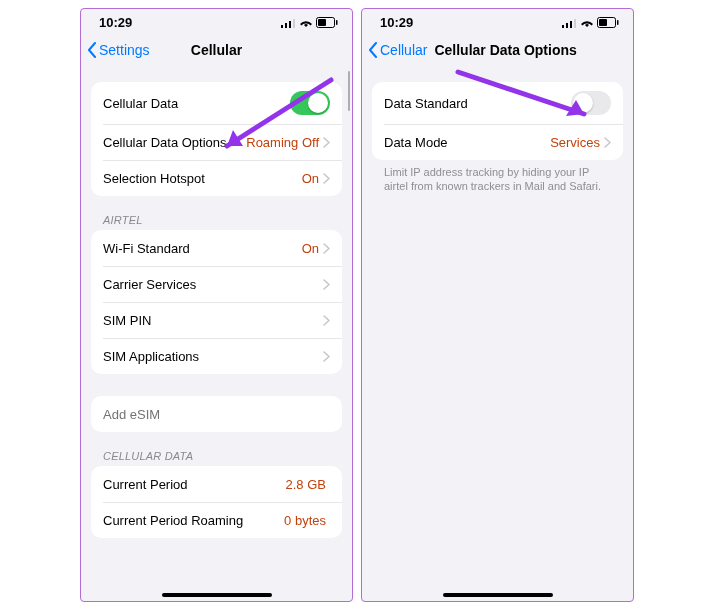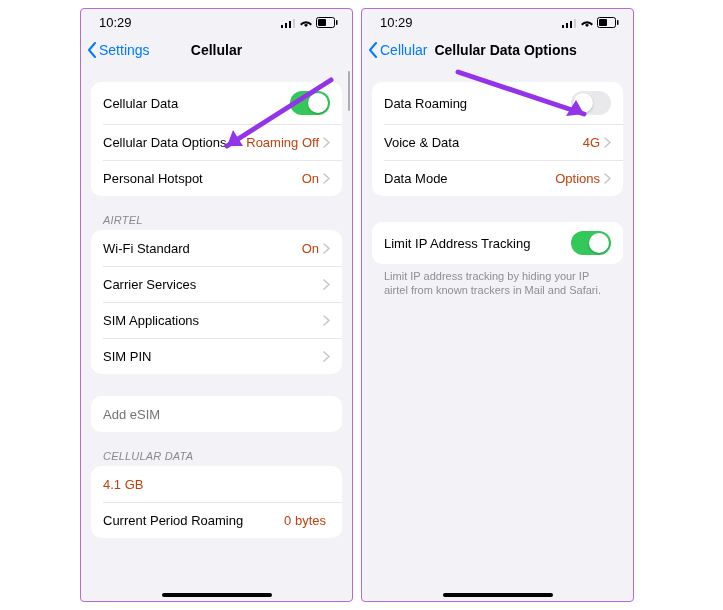--- a/index.html
+++ b/index.html
@@ -27,21 +27,21 @@
     flex-shrink: 0;
   }
   .phone:first-child { margin-left: 72px; }
 
   
   .statusbar {
     display: flex;
     justify-content: space-between;
     align-items: center;
     padding: 6px 14px 2px 18px;
-    font-weight: 400;
+    font-weight: 700;
     font-size: 13px;
   }
   .status-icons { display: flex; align-items: center; gap: 3px; }
   .status-icons svg { display: block; }
 
   
   .navbar {
     display: flex;
     align-items: center;
     height: 36px;
@@ -186,21 +186,21 @@
         <span class="toggle on"></span>
       </div>
       <div class="row">
         <span class="label">Cellular Data Options</span>
         <span class="detail">Roaming Off</span>
         <svg class="chevron" viewBox="0 0 7 11">
               <path d="M1 1 L6 5.5 L1 10" fill="none" stroke="#c7c7cc" stroke-width="1.6" stroke-linecap="round" stroke-linejoin="round"></path>
             </svg>
       </div>
       <div class="row">
-        <span class="label">Personal Hotspot</span>
+        <span class="label">Selection Hotspot</span>
         <span class="detail">On</span>
         <svg class="chevron" viewBox="0 0 7 11">
               <path d="M1 1 L6 5.5 L1 10" fill="none" stroke="#c7c7cc" stroke-width="1.6" stroke-linecap="round" stroke-linejoin="round"></path>
             </svg>
       </div>
     </div>
 
     <div class="header">AIRTEL</div>
     <div class="group" style="margin-top:0">
       <div class="row">
@@ -210,43 +210,44 @@
               <path d="M1 1 L6 5.5 L1 10" fill="none" stroke="#c7c7cc" stroke-width="1.6" stroke-linecap="round" stroke-linejoin="round"></path>
             </svg>
       </div>
       <div class="row">
         <span class="label">Carrier Services</span>
         <svg class="chevron" viewBox="0 0 7 11">
               <path d="M1 1 L6 5.5 L1 10" fill="none" stroke="#c7c7cc" stroke-width="1.6" stroke-linecap="round" stroke-linejoin="round"></path>
             </svg>
       </div>
       <div class="row">
+        <span class="label">SIM PIN</span>
+        <svg class="chevron" viewBox="0 0 7 11">
+              <path d="M1 1 L6 5.5 L1 10" fill="none" stroke="#c7c7cc" stroke-width="1.6" stroke-linecap="round" stroke-linejoin="round"></path>
+            </svg>
+      </div>
+      <div class="row">
         <span class="label">SIM Applications</span>
-        <svg class="chevron" viewBox="0 0 7 11">
-              <path d="M1 1 L6 5.5 L1 10" fill="none" stroke="#c7c7cc" stroke-width="1.6" stroke-linecap="round" stroke-linejoin="round"></path>
-            </svg>
-      </div>
-      <div class="row">
-        <span class="label">SIM PIN</span>
         <svg class="chevron" viewBox="0 0 7 11">
               <path d="M1 1 L6 5.5 L1 10" fill="none" stroke="#c7c7cc" stroke-width="1.6" stroke-linecap="round" stroke-linejoin="round"></path>
             </svg>
       </div>
     </div>
 
     <div class="group" style="margin-top:22px">
       <div class="row">
         <span class="link">Add eSIM</span>
       </div>
     </div>
 
     <div class="header">CELLULAR DATA</div>
     <div class="group" style="margin-top:0">
       <div class="row">
-        <span class="detail">4.1 GB</span>
+        <span class="label">Current Period</span>
+        <span class="detail">2.8 GB</span>
       </div>
       <div class="row">
         <span class="label">Current Period Roaming</span>
         <span class="detail">0 bytes</span>
       </div>
 
     </div>
 
   </div>
 
@@ -287,45 +288,32 @@
           </svg>
       <span>Cellular</span>
     </div>
     <div class="navtitle wide shift">Cellular Data Options</div>
   </div>
 
   <div class="content">
 
     <div class="group">
       <div class="row">
-        <span class="label">Data Roaming</span>
+        <span class="label">Data Standard</span>
         <span class="toggle"></span>
       </div>
       <div class="row">
-        <span class="label">Voice &amp; Data</span>
-        <span class="detail">4G</span>
-        <svg class="chevron" viewBox="0 0 7 11">
-              <path d="M1 1 L6 5.5 L1 10" fill="none" stroke="#c7c7cc" stroke-width="1.6" stroke-linecap="round" stroke-linejoin="round"></path>
-            </svg>
-      </div>
-      <div class="row">
         <span class="label">Data Mode</span>
-        <span class="detail">Options</span>
-        <svg class="chevron" viewBox="0 0 7 11">
-              <path d="M1 1 L6 5.5 L1 10" fill="none" stroke="#c7c7cc" stroke-width="1.6" stroke-linecap="round" stroke-linejoin="round"></path>
-            </svg>
-      </div>
-    </div>
-
-    <div class="group" style="margin-top:26px">
-      <div class="row">
-        <span class="label">Limit IP Address Tracking</span>
-        <span class="toggle on"></span>
-      </div>
-    </div>
+        <span class="detail">Services</span>
+        <svg class="chevron" viewBox="0 0 7 11">
+              <path d="M1 1 L6 5.5 L1 10" fill="none" stroke="#c7c7cc" stroke-width="1.6" stroke-linecap="round" stroke-linejoin="round"></path>
+            </svg>
+      </div>
+    </div>
+
     <div class="footer">Limit IP address tracking by hiding your IP airtel from known trackers in Mail and Safari.</div>
 
   </div>
 
   <svg class="arrow" style="left:90px; top:55px;" width="150" height="62" viewBox="0 0 150 62">
     <path d="M6 8 L132 50" stroke="#9333ea" stroke-width="5" fill="none" stroke-linecap="round"></path>
     <path d="M132 50 L114 52 L124 36 Z" fill="#9333ea"></path>
   </svg>
 
   <div class="home-ind"></div>

